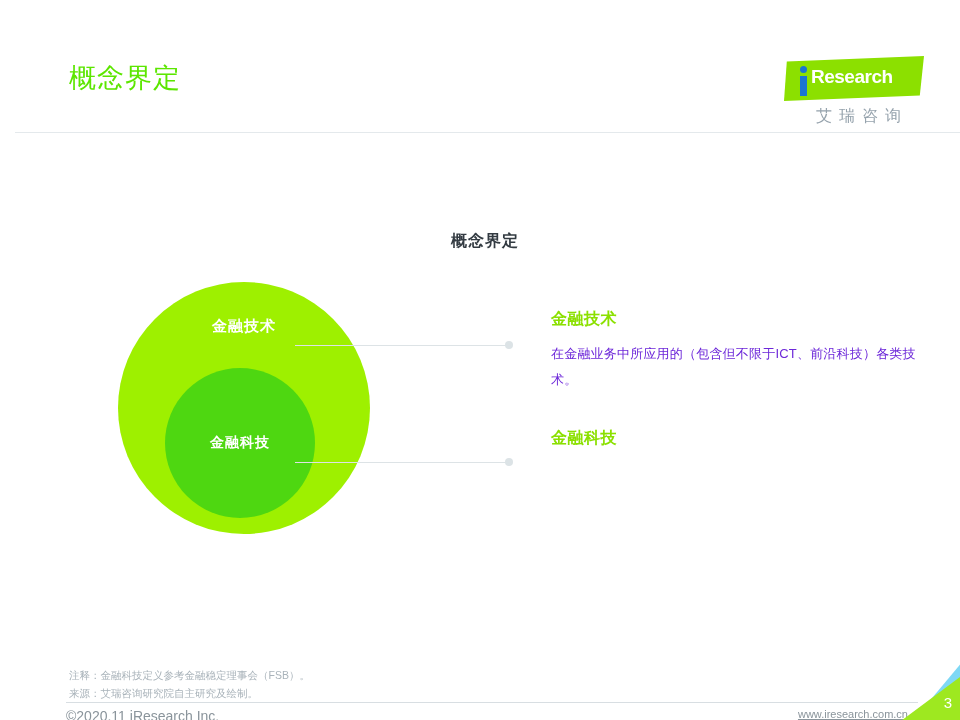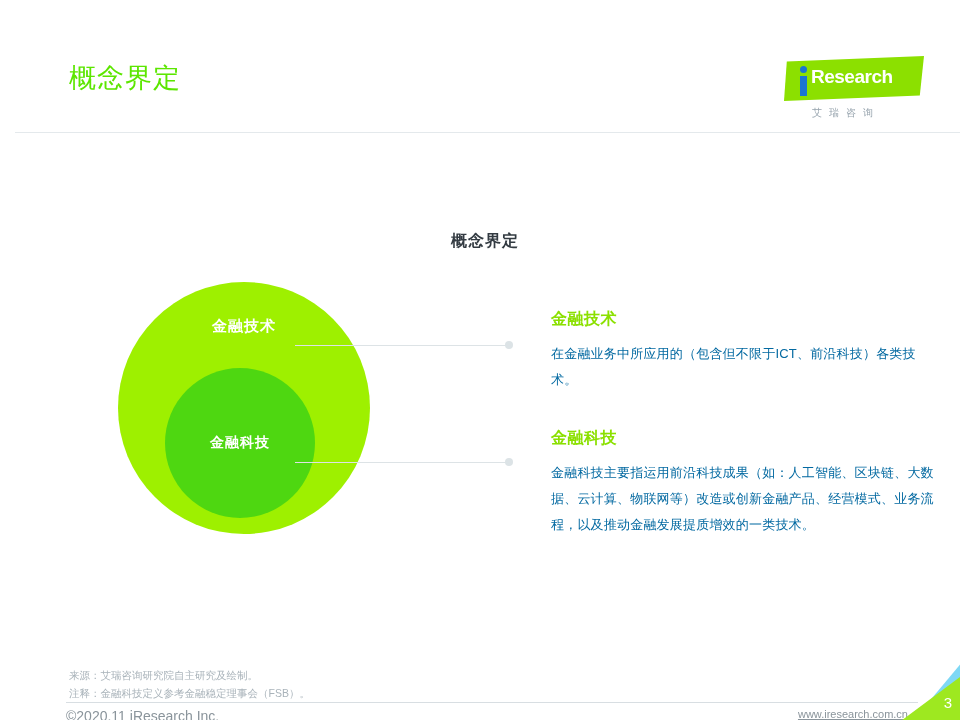--- a/index.html
+++ b/index.html
@@ -80,24 +80,24 @@
     top: 11px;
     font-size: 19px;
     font-weight: bold;
     color: #ffffff;
     letter-spacing: -0.5px;
     line-height: 1;
   }
 
   #logo-cn {
     position: absolute;
-    left: 0;
+    left: 16px;
     top: 52px;
     width: 124px;
-    font-size: 10px;
+    font-size: 16px;
     color: #96A3AD;
     letter-spacing: 7px;
     text-align: center;
     line-height: 1;
   }
 
   #header-rule {
     position: absolute;
     left: 0;
     top: 117px;
@@ -207,21 +207,21 @@
     font-size: 16px;
     font-weight: bold;
     color: #8BE000;
     letter-spacing: 0.5px;
     line-height: 1;
     margin-bottom: 14px;
   }
 
   .definition-body {
     font-size: 13px;
-    color: #0369a1;
+    color: #6d28d9;
     line-height: 26px;
     letter-spacing: 0.2px;
   }
 
   
   #notes {
     position: absolute;
     left: 54px;
     top: 653px;
     width: 520px;
@@ -329,26 +329,25 @@
   <div id="connector-line-2" class="connector-line"></div>
   <div id="connector-dot-2" class="connector-dot"></div>
 
   <div id="definition-1" class="definition">
     <div class="definition-title">金融技术</div>
     <div class="definition-body">在金融业务中所应用的（包含但不限于ICT、前沿科技）各类技术。</div>
   </div>
 
   <div id="definition-2" class="definition">
     <div class="definition-title">金融科技</div>
-    <div class="definition-body">金融科技主要指运用前沿科技成果（如：人工智能、区块链、大数据、云计算、物联网等）改造或创新金融产品、经营模式、业务流程，以及推动金融发展提质增效的一类技术。</div>
   </div>
 
   <div id="notes">
+    <div>注释：金融科技定义参考金融稳定理事会（FSB）。</div>
     <div>来源：艾瑞咨询研究院自主研究及绘制。</div>
-    <div>注释：金融科技定义参考金融稳定理事会（FSB）。</div>
   </div>
 
   <div id="footer-rule"></div>
   <div id="copyright">©2020.11 iResearch Inc.</div>
   <div id="website">www.iresearch.com.cn</div>
 
   <div id="corner-decoration">
     <div id="corner-blue"></div>
     <div id="corner-green"></div>
     <div id="page-number">3</div>

